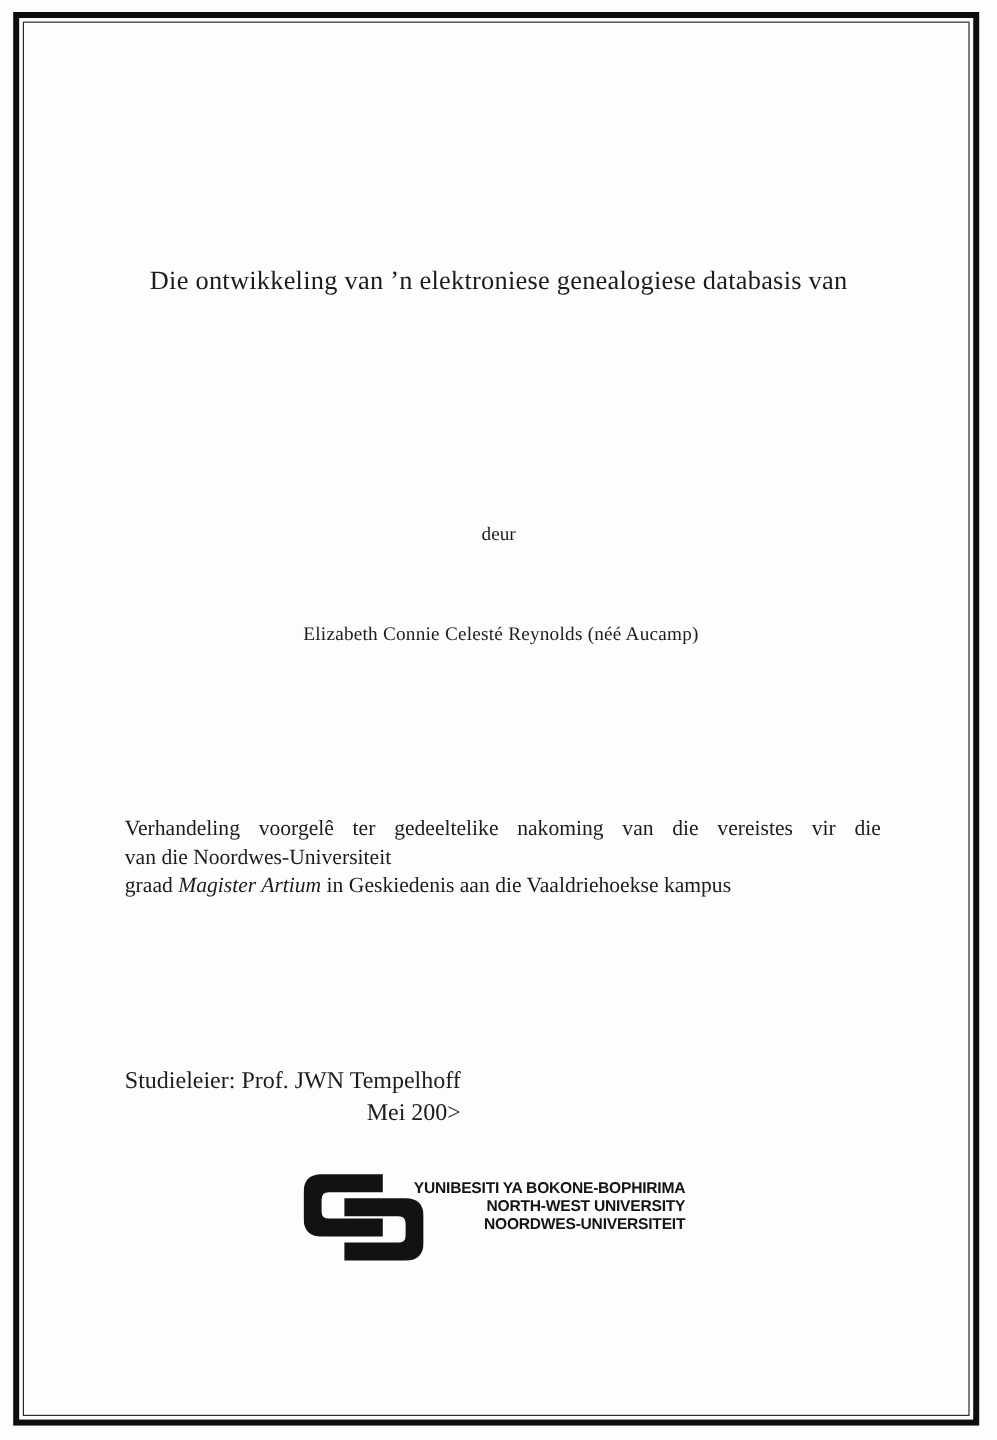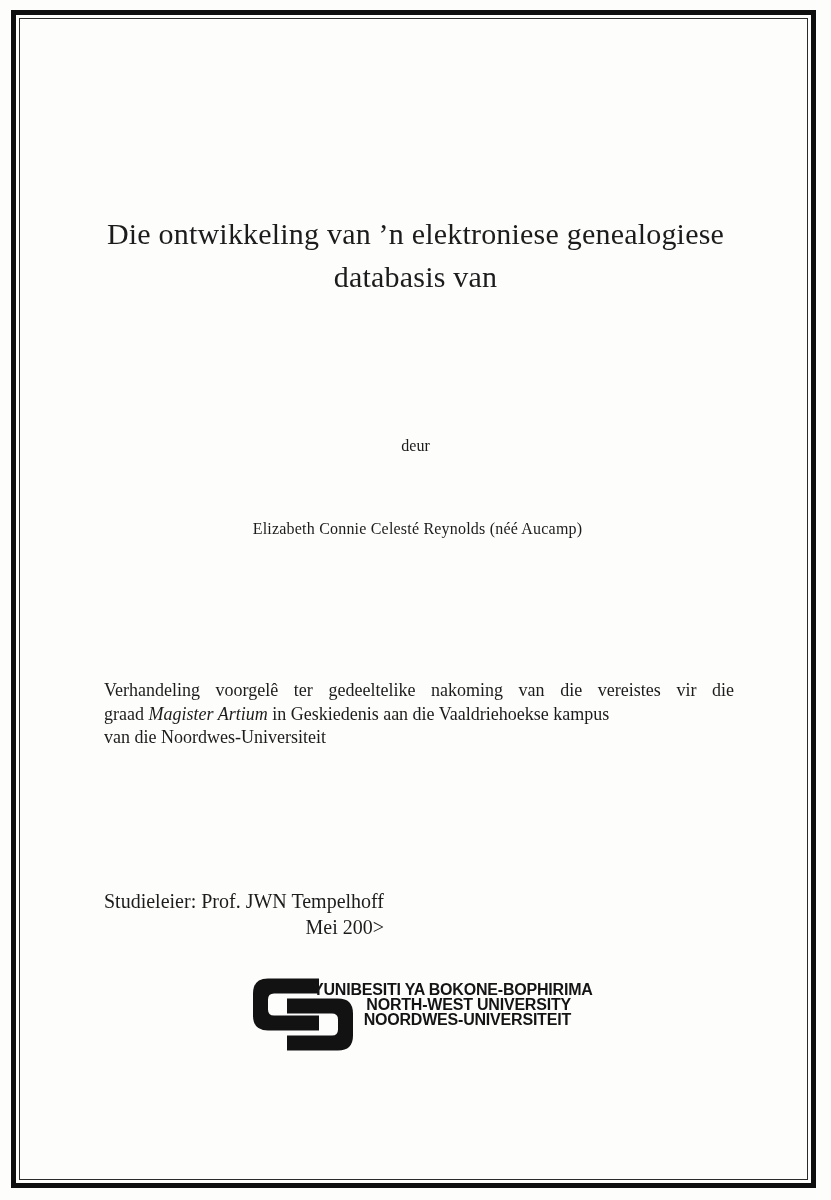--- a/index.html
+++ b/index.html
@@ -23,21 +23,21 @@
   }
   .frame-inner {
     position: absolute;
     top: 18px; left: 19px; right: 23px; bottom: 20px;
     border: 1px solid #2b2b2b;
   }
   .title {
     position: absolute;
     top: 212px; left: 60px; right: 60px;
     text-align: center;
-    font-size: 30px;
+    font-size: 22px;
     line-height: 43px;
     letter-spacing: 0.2px;
   }
   .byline {
     position: absolute;
     top: 437px; left: 0; right: 0;
     text-align: center;
     font-size: 16px;
   }
   .author {
@@ -78,21 +78,21 @@
     position: absolute;
     top: 0; left: 0;
   }
   .logo-text {
     position: absolute;
     top: 5px; left: 60px;
     width: 258px;
     text-align: right;
     font-family: "Liberation Sans", sans-serif;
     font-weight: bold;
-    font-size: 16px;
+    font-size: 13px;
     line-height: 15px;
     letter-spacing: -0.2px;
     color: #141414;
     white-space: nowrap;
   }
 </style>
 </head>
 <body>
 
 <div class="page">
@@ -103,22 +103,22 @@
   <div class="title">
     <div>Die ontwikkeling van ’n elektroniese genealogiese databasis van</div>
   </div>
 
   <div class="byline">deur</div>
 
   <div class="author">Elizabeth Connie Celesté Reynolds (néé Aucamp)</div>
 
   <div class="statement">
     <div class="line-justified">Verhandeling voorgelê ter gedeeltelike nakoming van die vereistes vir die</div>
+    <div>van die Noordwes-Universiteit</div>
     <div><span>graad </span><span class="italic">Magister Artium</span><span> in Geskiedenis aan die Vaaldriehoekse kampus</span></div>
-    <div>van die Noordwes-Universiteit</div>
   </div>
 
   <div class="supervisor-block">
     <div>Studieleier: Prof. JWN Tempelhoff</div>
     <div class="date-line">Mei 200&gt;</div>
   </div>
 
   <div class="logo">
     <svg class="logo-mark" width="100" height="75" viewBox="0 0 100 72" xmlns="http://www.w3.org/2000/svg">
       <path fill="#121212" d="M66 0 H15 Q0 0 0 15 V37 Q0 52 15 52 H66 V37 H21 Q15 37 15 31 V21 Q15 15 21 15 H66 Z"></path>

